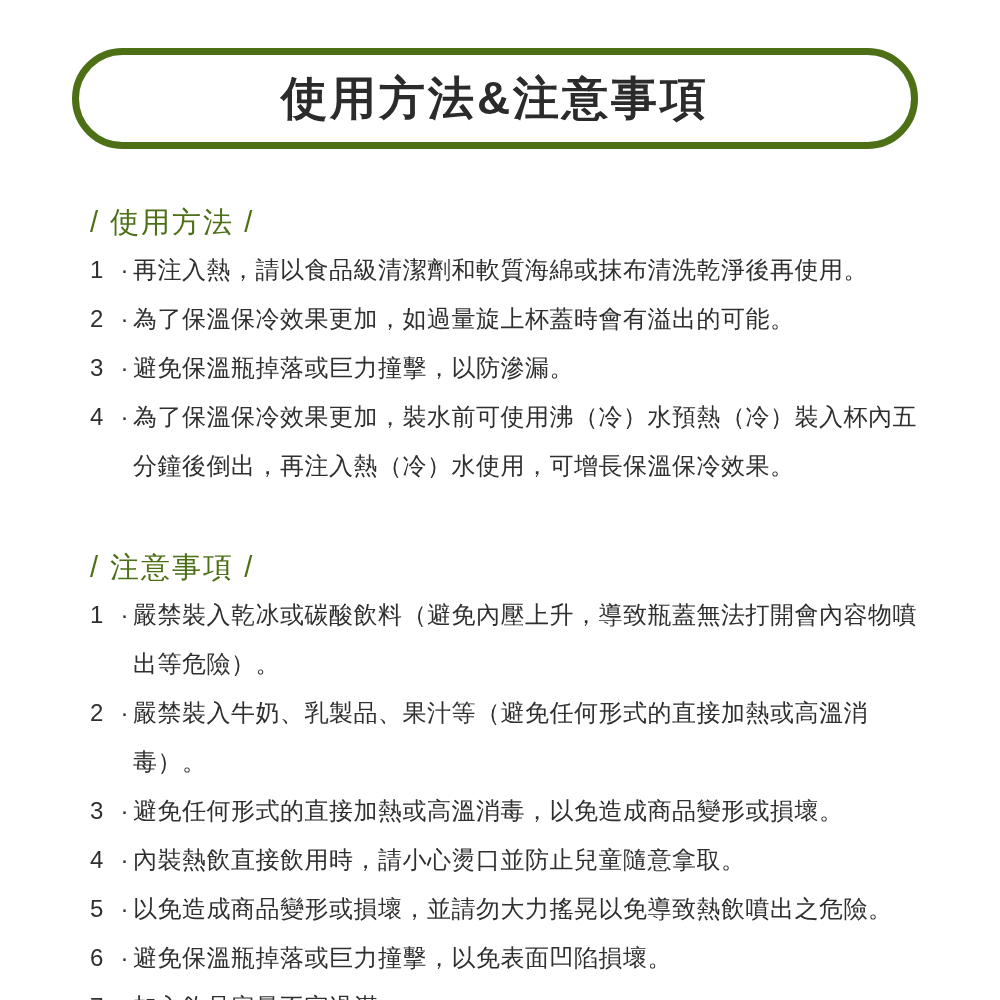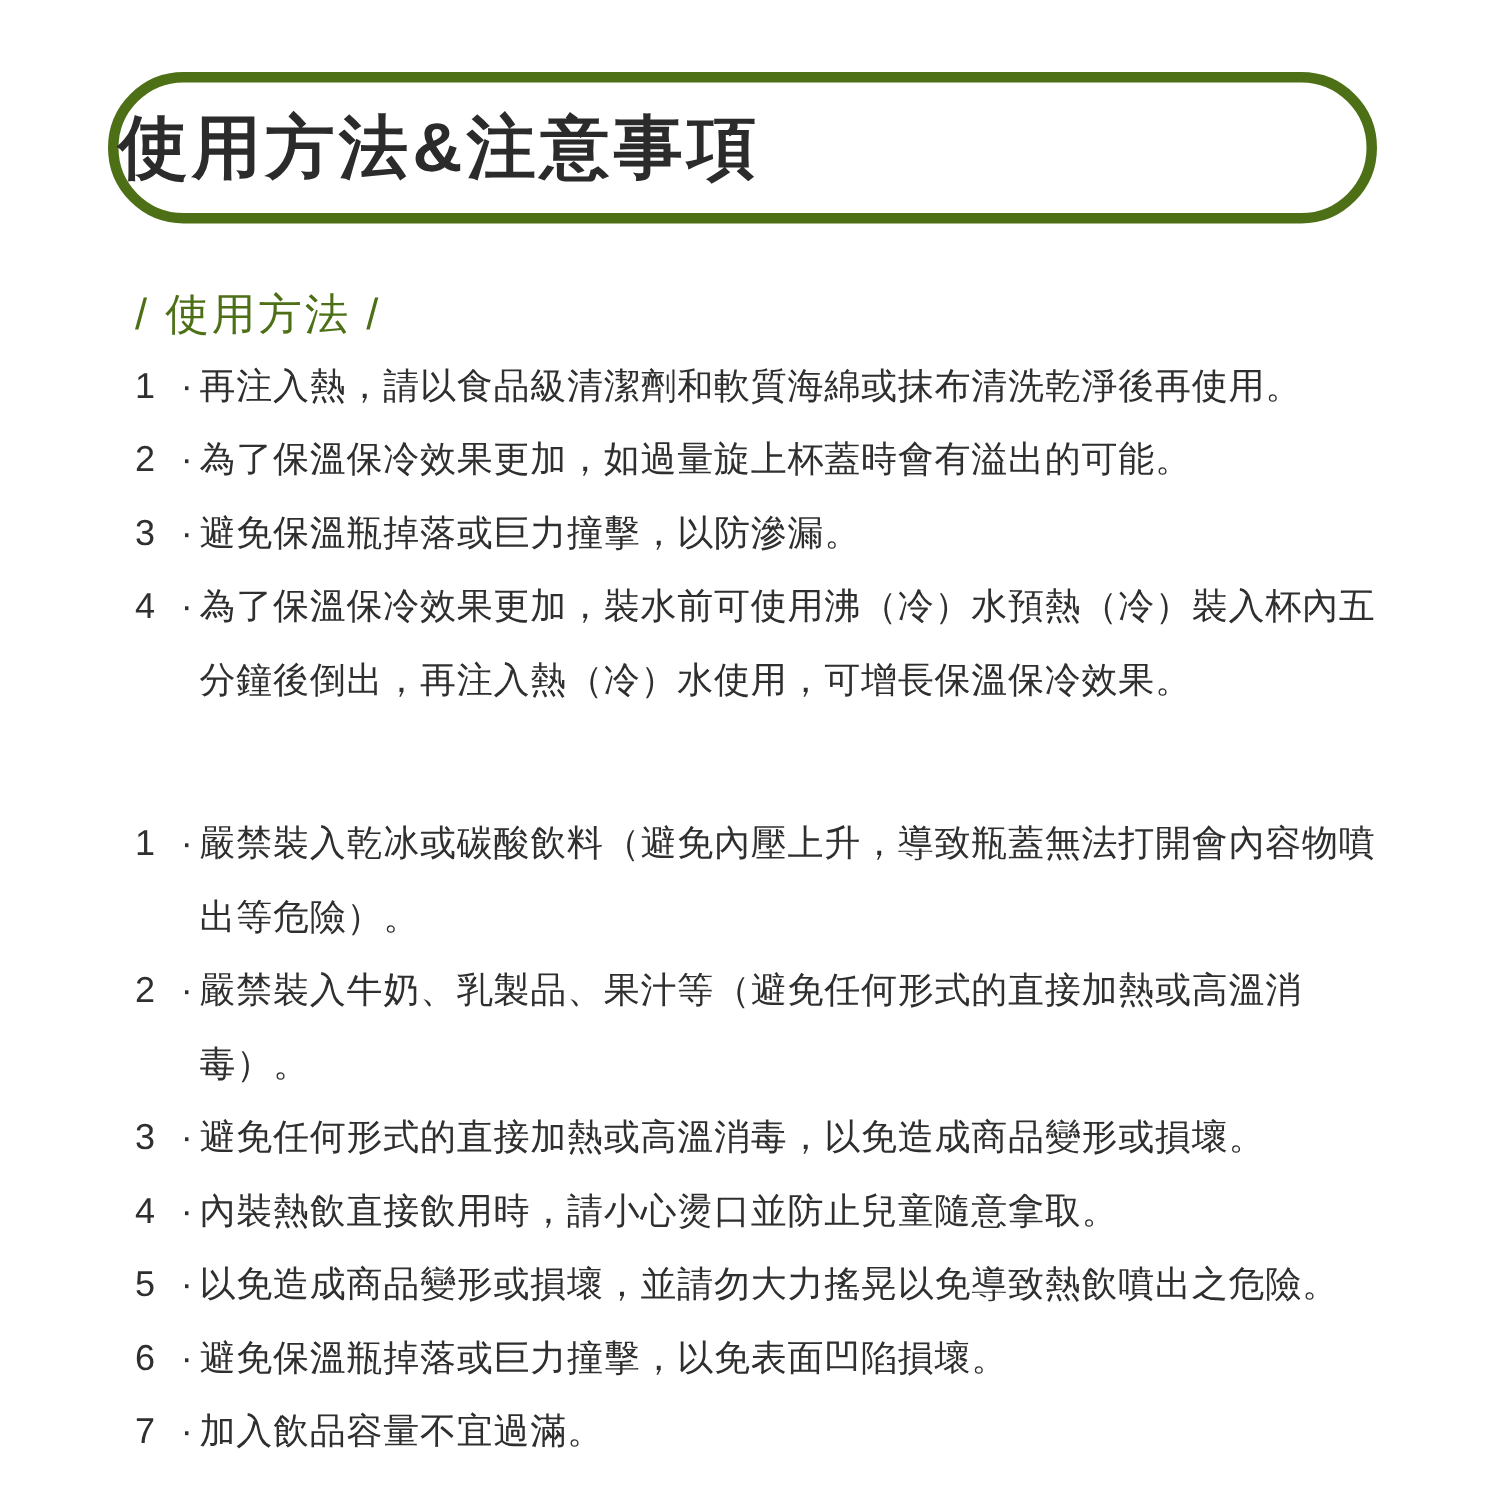--- a/index.html
+++ b/index.html
@@ -18,21 +18,21 @@
     overflow: hidden;
   }
   .page{ position:relative; width:1000px; height:1000px; }
 
   
   .title-pill{
     width:846px; height:101px;
     margin:48px 0 0 72px;
     border:7px solid var(--accent);
     border-radius:56px;
-    display:flex; align-items:center; justify-content:flex-start;
+    display:flex; align-items:center; justify-content:center;
     background:#fff;
   }
   .page-title{
     margin:0;
     font-size:46px;
     font-weight:700;
     letter-spacing:3px;
     color:var(--title-color);
     white-space:nowrap;
   }
@@ -41,21 +41,21 @@
   .content{ padding:0 70px 0 90px; }
 
   .section-heading{
     margin:0;
     color:var(--accent);
     font-size:29px;
     line-height:35px;
     font-weight:500;
     letter-spacing:2px;
   }
-  .section-usage{ margin-top:44px; }
+  .section-usage{ margin-top:56px; }
   .section-cautions{ margin-top:60px; }
 
   .item-list{
     list-style:none;
     margin:5px 0 0 0;
     padding:0;
     font-size:24px;
     line-height:49px;
   }
   .item{
@@ -106,20 +106,21 @@
         </li>
         <li class="item">
           <span class="num">4</span>
           <span class="dot">·</span>
           <span class="txt">為了保溫保冷效果更加，裝水前可使用沸（冷）水預熱（冷）裝入杯內五分鐘後倒出，再注入熱（冷）水使用，可增長保溫保冷效果。</span>
         </li>
       </ol>
     </section>
 
     <section class="section-cautions">
+      <h2 class="section-heading">/ 注意事項 /</h2>
       <ol class="item-list">
         <li class="item">
           <span class="num">1</span>
           <span class="dot">·</span>
           <span class="txt">嚴禁裝入乾冰或碳酸飲料（避免內壓上升，導致瓶蓋無法打開會內容物噴出等危險）。</span>
         </li>
         <li class="item">
           <span class="num">2</span>
           <span class="dot">·</span>
           <span class="txt">嚴禁裝入牛奶、乳製品、果汁等（避免任何形式的直接加熱或高溫消毒）。</span>

